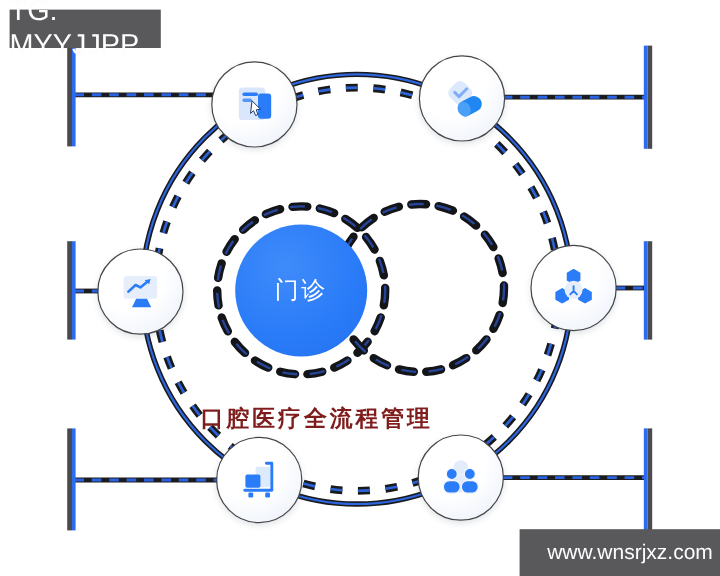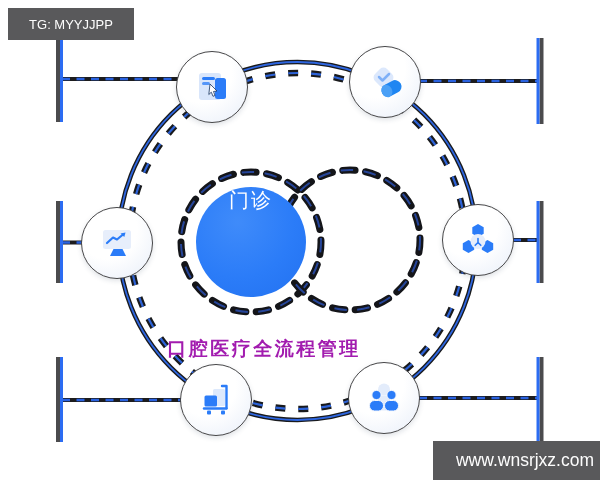--- a/index.html
+++ b/index.html
@@ -22,47 +22,47 @@
   .ring-inner-blue{fill:none;stroke:#2d63d8;stroke-width:2.2;stroke-dasharray:10 13;}
 
   
   .venn-dash-base{fill:none;stroke:#141519;stroke-width:7;stroke-dasharray:12.5 10.5;stroke-linecap:round;}
   .venn-dash-blue{fill:none;stroke:#2c55c4;stroke-width:2;stroke-dasharray:12.5 10.5;stroke-dashoffset:2;opacity:.75;}
 
   
   .vcircle{
     position:absolute;width:110px;height:110px;border-radius:50%;
     background:radial-gradient(circle at 38% 32%, #3f8bfa 0%, #2b7cf8 55%, #2271f0 100%);
-    display:flex;flex-direction:column;align-items:center;justify-content:flex-start;
+    display:flex;flex-direction:column;align-items:center;justify-content:center;
     color:#ffffff;font-size:20px;font-weight:500;letter-spacing:2px;line-height:27px;
   }
   .vleft{left:196px;top:187px;}
   .vright{left:295px;top:185px;box-shadow:inset 2px 0 0 rgba(215,232,255,.45);}
 
   
   .node{
     position:absolute;width:72px;height:72px;border-radius:50%;
     background:radial-gradient(circle at 36% 30%, #ffffff 45%, #f0f4fb 80%, #e9eef8 100%);
     border:1px solid #454547;box-sizing:border-box;
     display:flex;align-items:center;justify-content:center;
     box-shadow:0 2px 5px rgba(40,60,90,.15);
   }
 
   
   .badge{
     position:absolute;background:#59595b;color:#fdfdfd;
     display:flex;align-items:center;justify-content:center;
   }
-  .badge.tg{left:8px;top:8px;width:126px;height:32px;font-size:13px;}
+  .badge.tg{left:8px;top:8px;width:126px;height:32px;font-size:24px;}
   .badge.site{left:433px;top:441px;width:184px;height:39px;font-size:17.5px;}
 
   
   .caption{
     position:absolute;left:0;top:336px;width:528px;text-align:center;
-    font-size:19px;font-weight:800;letter-spacing:2.5px;color:#a21caf;
+    font-size:19px;font-weight:800;letter-spacing:2.5px;color:#7f1d1d;
   }
 </style>
 </head>
 <body>
 
 <div class="canvas">
 
   <svg class="layer" width="600" height="480" viewBox="0 0 600 480">
 
     <g>

